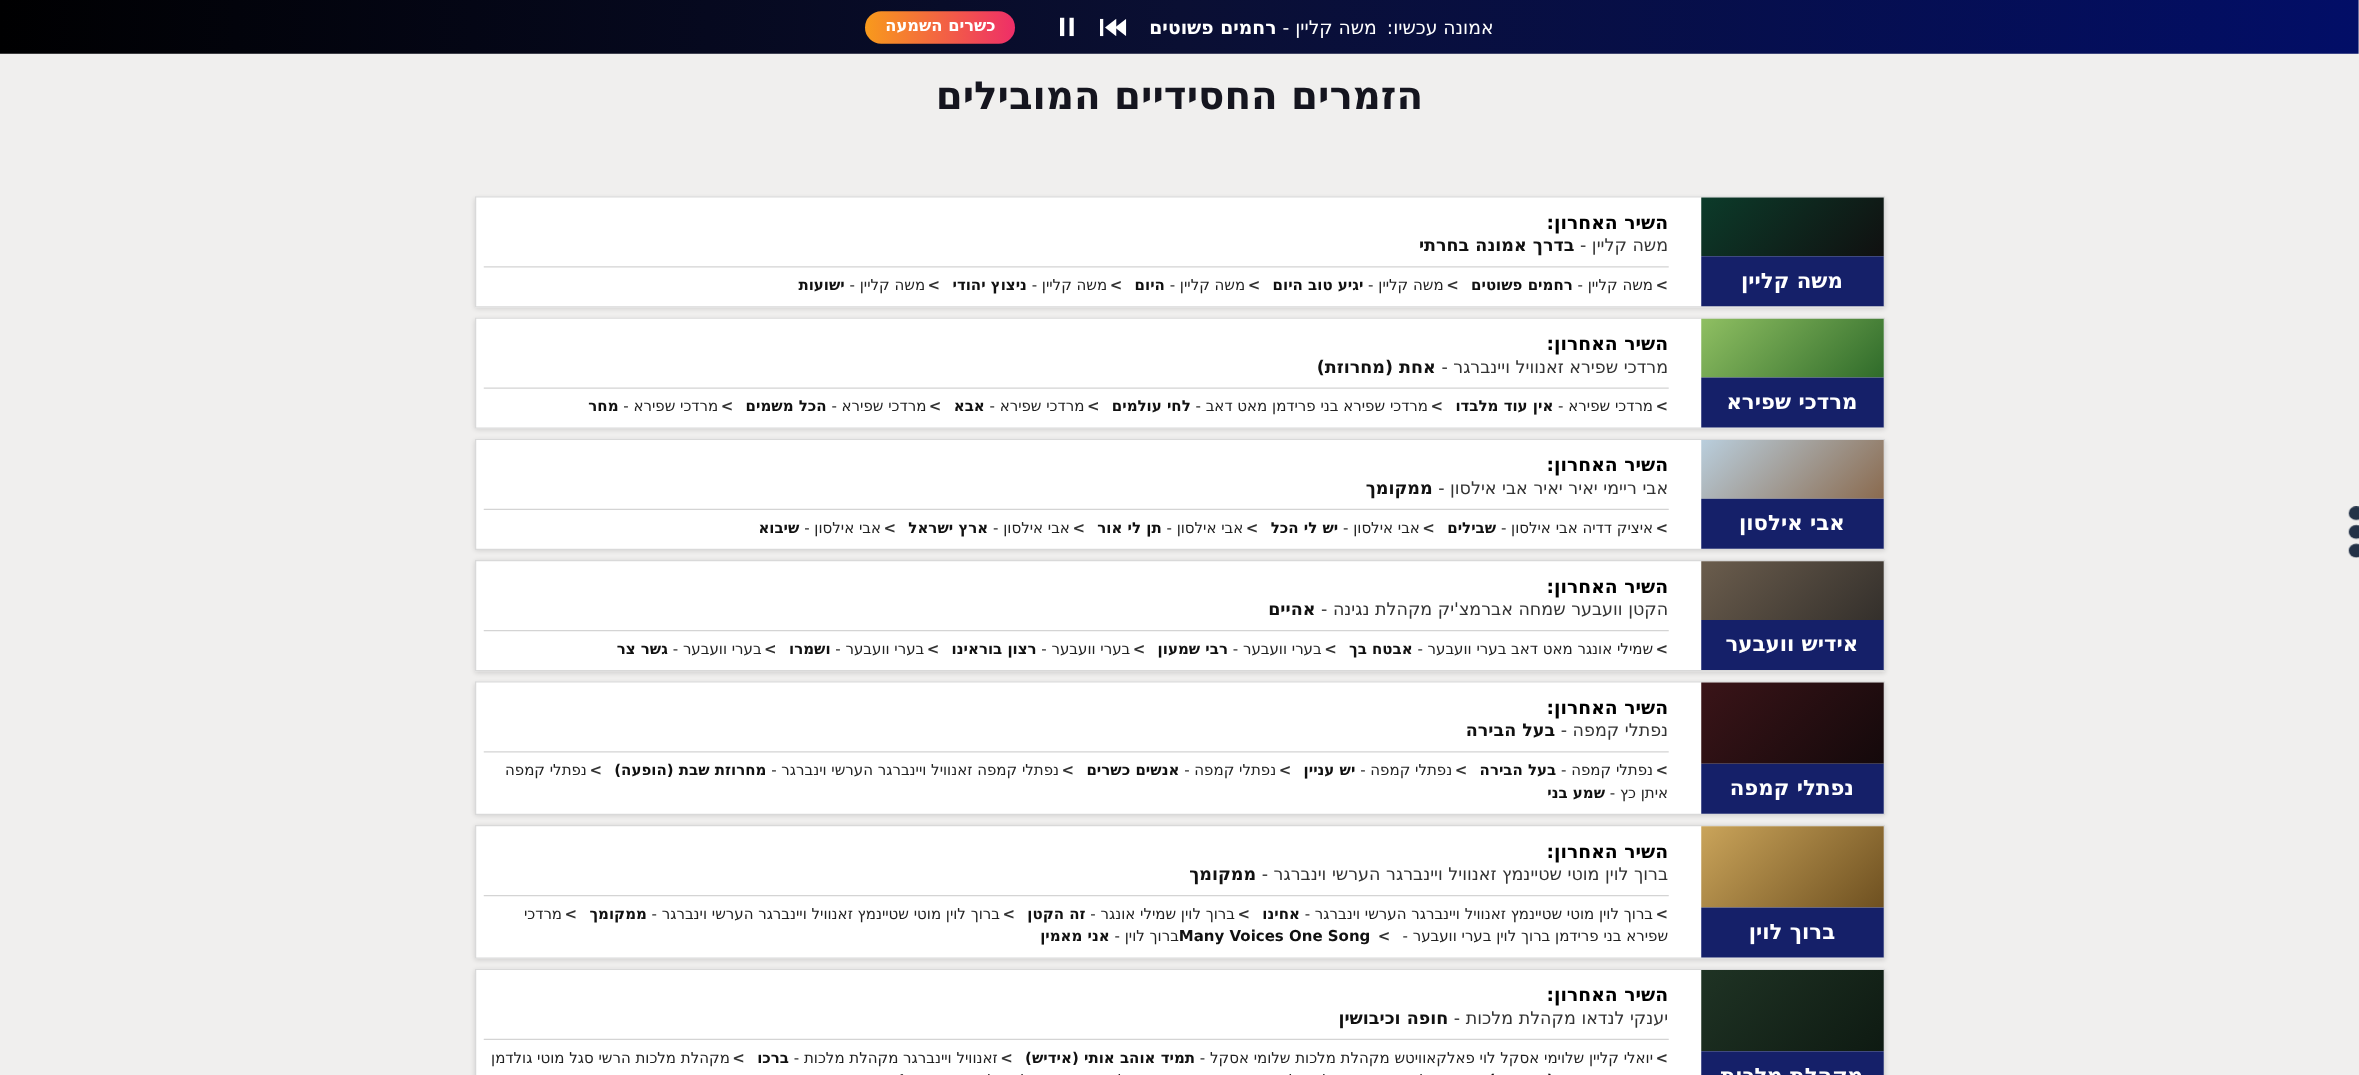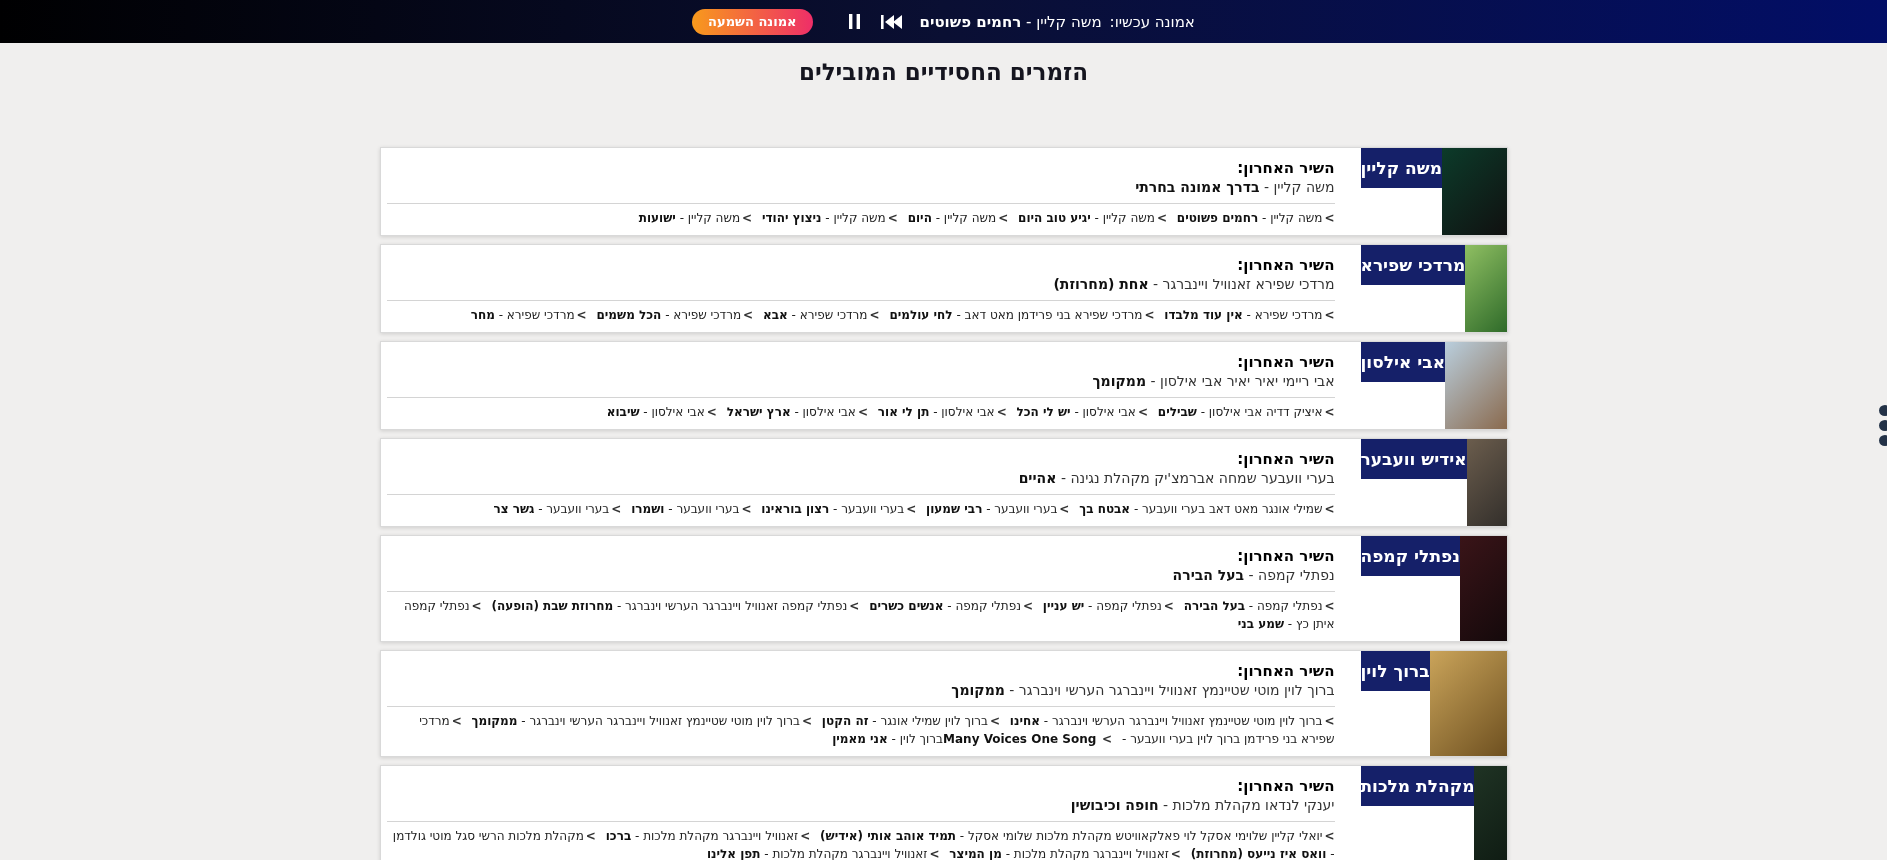--- a/index.html
+++ b/index.html
@@ -33,21 +33,21 @@
     border-radius:14px;
     background:linear-gradient(90deg,#f89a1c 0%,#ee2e68 100%);
     color:#fff; font-weight:bold; font-size:13px;
     font-family:inherit;
     white-space:nowrap;
   }
 
   
   .page-title {
     text-align:center;
-    font-size:23px; font-weight:bold;
+    font-size:31px; font-weight:bold;
     color:#15151f;
     margin:16px 0 62px;
     letter-spacing:0;
   }
 
   
   .cards {
     width:1128px;
     margin:0 auto;
   }
@@ -55,21 +55,21 @@
     display:flex;
     background:#fff;
     border:1px solid #d9d9d9;
     box-shadow:0 1px 4px rgba(0,0,0,.14);
     margin-bottom:8px;
     min-height:87px;
     cursor:default;
   }
   .thumb {
     width:146px; flex:0 0 146px;
-    display:flex; flex-direction:row;
+    display:flex; flex-direction:column;
     cursor:pointer;
   }
   .thumb-photo { flex:1 1 auto; min-height:46px; }
   .thumb-label {
     height:40px; flex:0 0 40px;
     background:#152069;
     color:#fff; font-weight:bold; font-size:17px;
     display:flex; align-items:center; justify-content:center;
     white-space:nowrap;
   }
@@ -130,21 +130,21 @@
     </span>
   </button>
   <button class="player-btn" aria-label="pause">
     <span>
       <svg width="12" height="15" viewBox="0 0 12 15" fill="#ffffff">
         <rect x="0" y="0" width="3.4" height="15"></rect>
         <rect x="7.6" y="0" width="3.4" height="15"></rect>
       </svg>
     </span>
   </button>
-  <button class="playlist-btn">אמונה השמעה</button>
+  <button class="playlist-btn">כשרים השמעה</button>
 </header>
 
 <h1 class="page-title">הזמרים החסידיים המובילים</h1>
 
 <main class="cards">
   <section class="card">
     <div class="thumb">
       <div class="thumb-photo" style="background: linear-gradient(135deg, rgb(12, 59, 42), rgb(16, 16, 16));"></div>
       <div class="thumb-label">משה קליין</div>
     </div>
@@ -182,21 +182,21 @@
     </div>
   </section>
 
   <section class="card">
     <div class="thumb">
       <div class="thumb-photo" style="background: linear-gradient(135deg, rgb(107, 93, 77), rgb(51, 47, 43));"></div>
       <div class="thumb-label">אידיש וועבער</div>
     </div>
     <div class="card-main">
       <div class="last-label">השיר האחרון:</div>
-      <div class="last-line"><span>בערי וועבער שמחה אברמצ'יק מקהלת נגינה - </span><b>אהיים</b></div>
+      <div class="last-line"><span>הקטן וועבער שמחה אברמצ'יק מקהלת נגינה - </span><b>אהיים</b></div>
       <hr class="card-hr">
       <p class="song-list"><span class="song-item"><span class="arrow">&lt;</span><span>שמילי אונגר מאט דאב בערי וועבער - </span><b>אבטח בך</b></span> <span class="song-item"><span class="arrow">&lt;</span><span>בערי וועבער - </span><b>רבי שמעון</b></span> <span class="song-item"><span class="arrow">&lt;</span><span>בערי וועבער - </span><b>רצון בוראינו</b></span> <span class="song-item"><span class="arrow">&lt;</span><span>בערי וועבער - </span><b>ושמרו</b></span> <span class="song-item"><span class="arrow">&lt;</span><span>בערי וועבער - </span><b>גשר צר</b></span> </p>
     </div>
   </section>
 
   <section class="card">
     <div class="thumb">
       <div class="thumb-photo" style="background: linear-gradient(135deg, rgb(58, 20, 24), rgb(20, 9, 11));"></div>
       <div class="thumb-label">נפתלי קמפה</div>
     </div>

